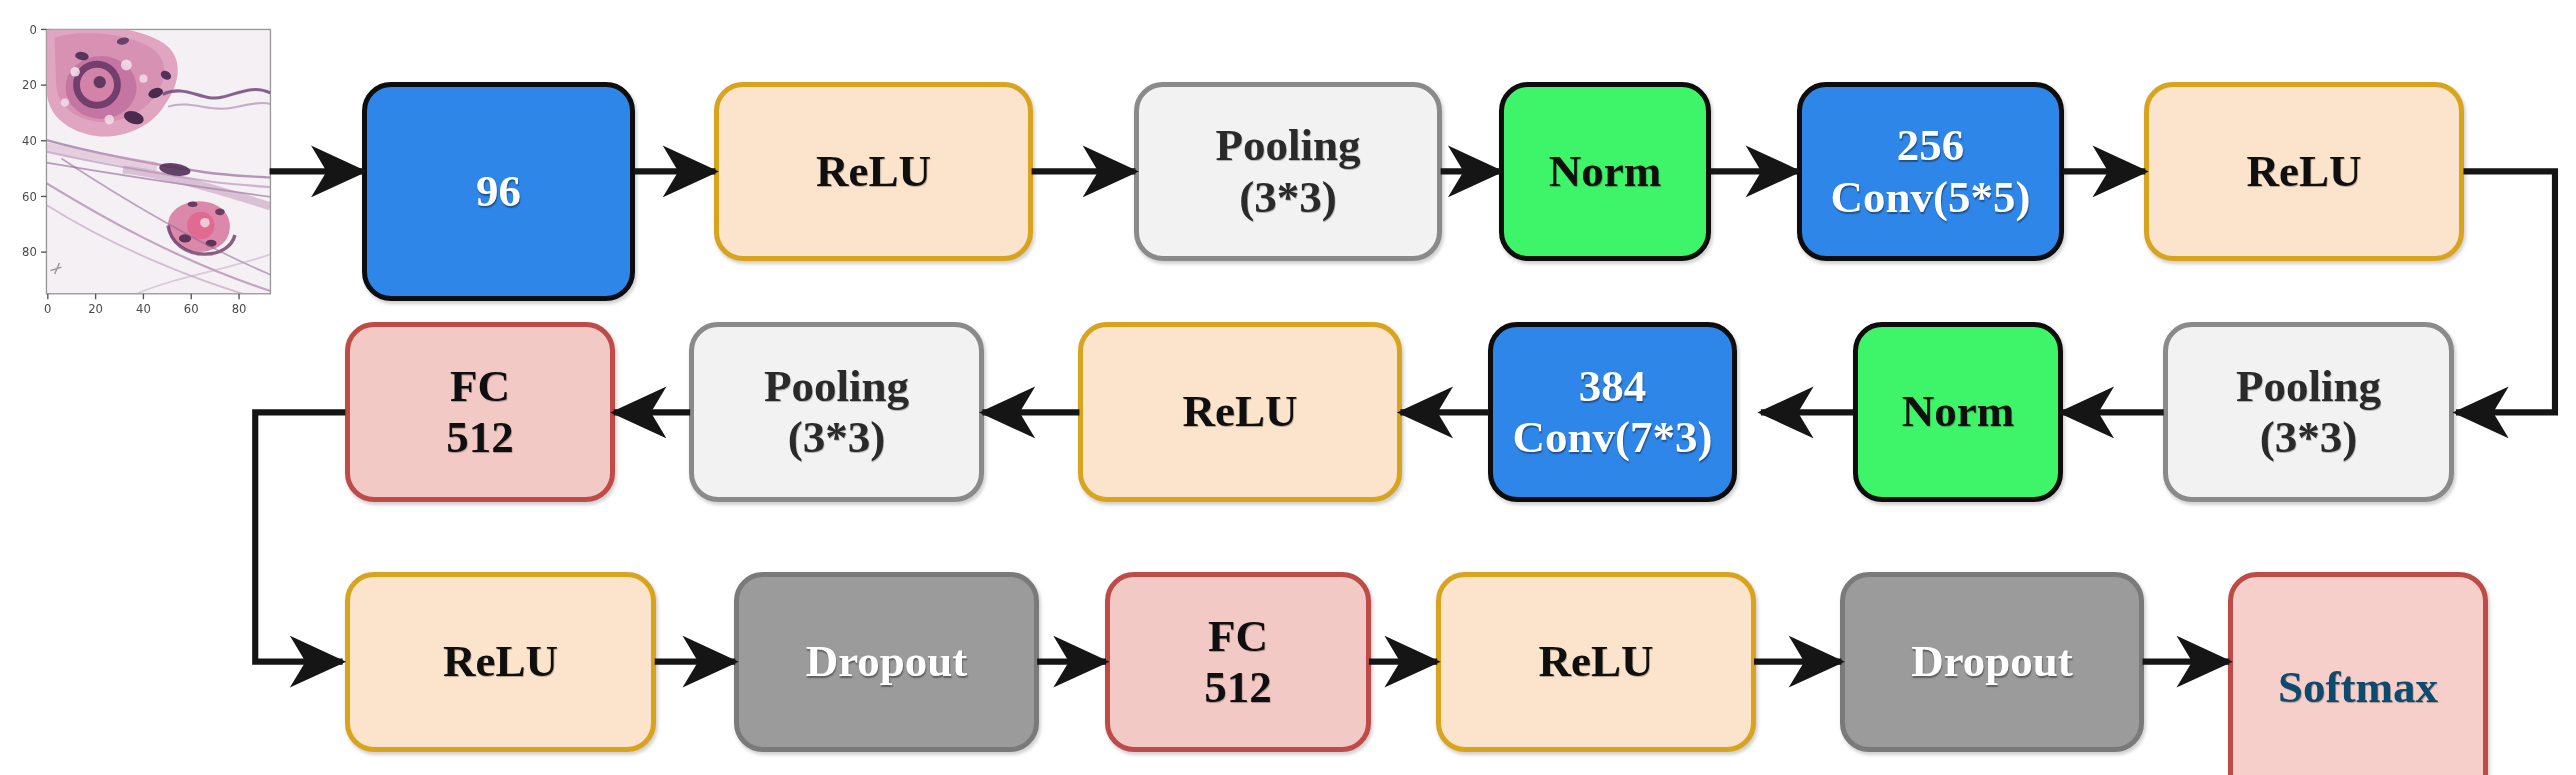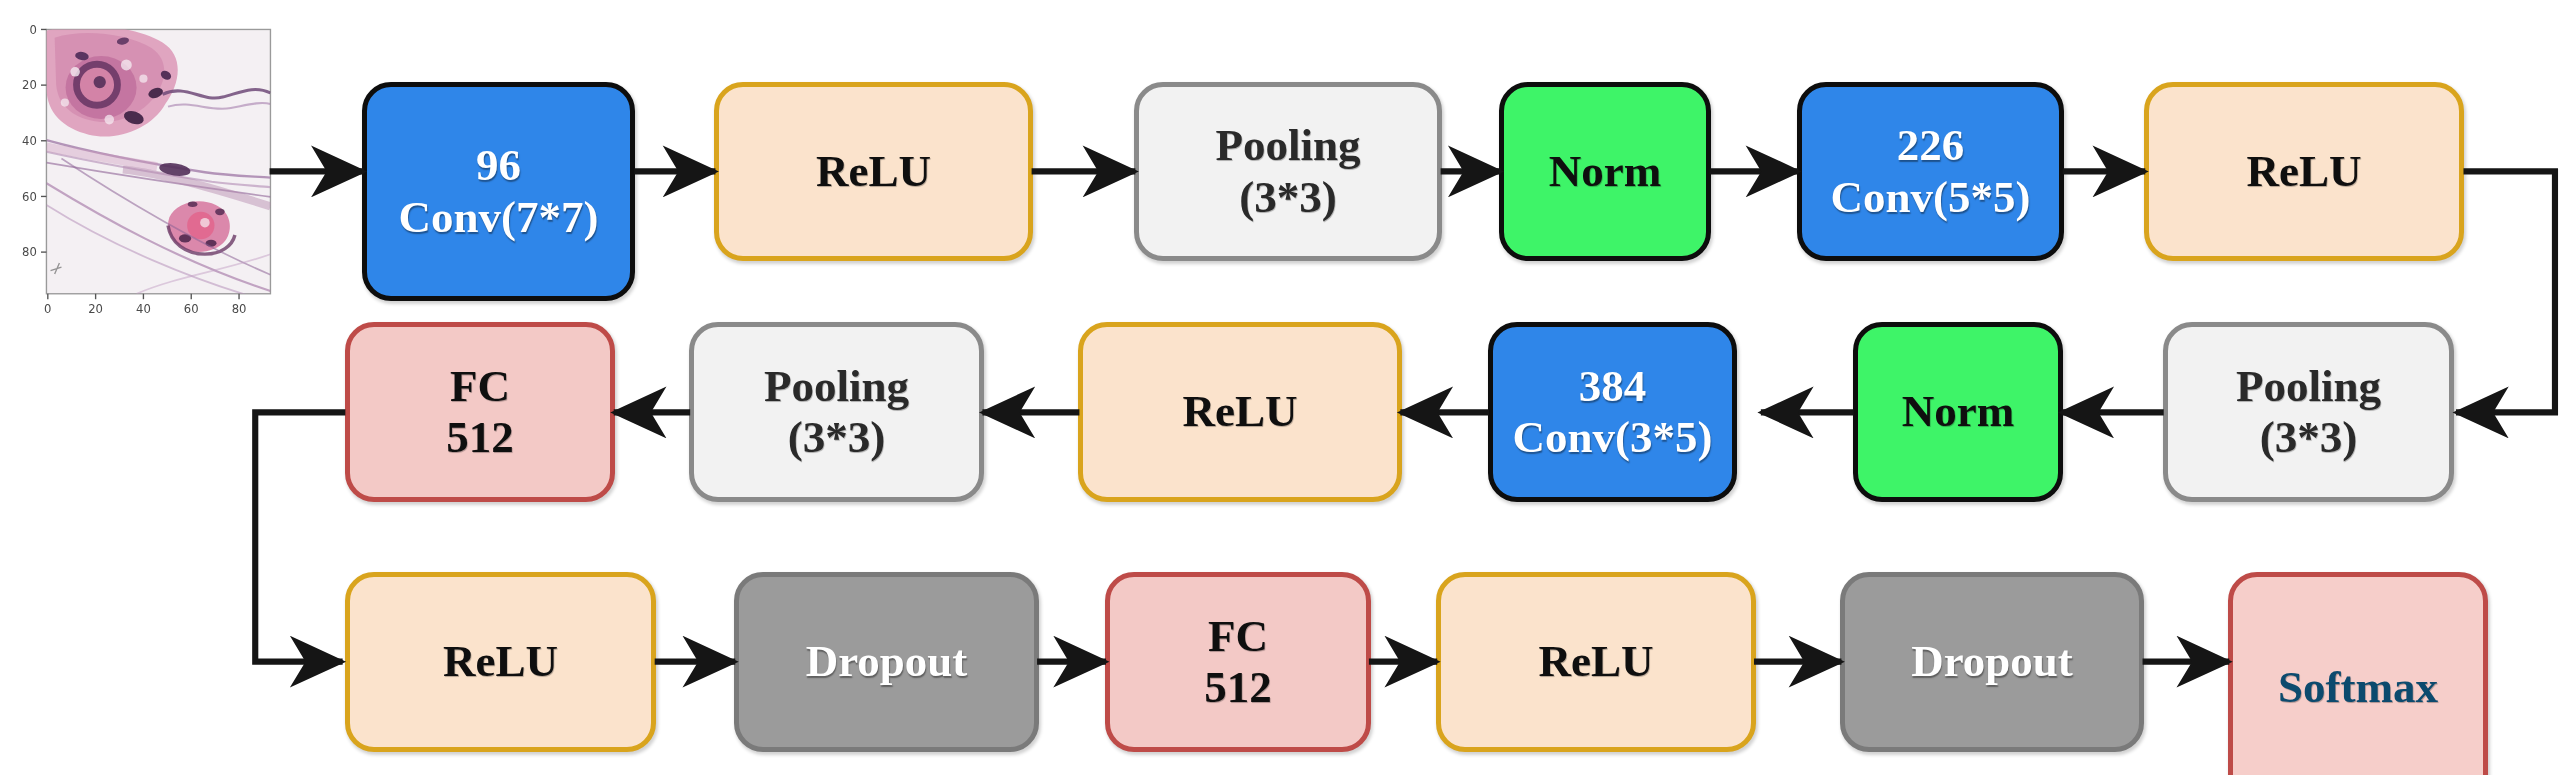--- a/index.html
+++ b/index.html
@@ -115,49 +115,48 @@
         <line x1="280" x2="280" y1="430" y2="438" stroke="#555" stroke-width="2"></line>
         <text x="280" y="458" text-anchor="middle" class="tick-label">60</text>
         <line x1="350" x2="350" y1="430" y2="438" stroke="#555" stroke-width="2"></line>
         <text x="350" y="458" text-anchor="middle" class="tick-label">80</text>
       </g>
   </svg>
 
   <div id="nodes">
       <div class="node light-text" style="left: 362px; top: 82px; width: 273px; height: 219px; background: rgb(47, 134, 233); border-color: rgb(13, 13, 13); color: rgb(255, 255, 255);">
         <span class="line">96</span>
-        <span class="line">Conv(7*7)</span>
       </div>
       <div class="node dark-text" style="left: 714px; top: 82px; width: 319px; height: 179px; background: rgb(251, 227, 204); border-color: rgb(217, 164, 29); color: rgb(15, 15, 15);">
         <span class="line">ReLU</span>
       </div>
       <div class="node dark-text" style="left: 1134px; top: 82px; width: 308px; height: 179px; background: rgb(242, 242, 242); border-color: rgb(138, 138, 138); color: rgb(42, 42, 42);">
         <span class="line">Pooling</span>
         <span class="line">(3*3)</span>
       </div>
       <div class="node dark-text" style="left: 1499px; top: 82px; width: 212px; height: 179px; background: rgb(62, 244, 104); border-color: rgb(13, 13, 13); color: rgb(15, 15, 15);">
         <span class="line">Norm</span>
       </div>
       <div class="node light-text" style="left: 1797px; top: 82px; width: 267px; height: 179px; background: rgb(47, 134, 233); border-color: rgb(13, 13, 13); color: rgb(255, 255, 255);">
-        <span class="line">226</span>
+        <span class="line">256</span>
         <span class="line">Conv(5*5)</span>
       </div>
       <div class="node dark-text" style="left: 2144px; top: 82px; width: 320px; height: 179px; background: rgb(251, 227, 204); border-color: rgb(217, 164, 29); color: rgb(15, 15, 15);">
         <span class="line">ReLU</span>
       </div>
       <div class="node dark-text" style="left: 2163px; top: 322px; width: 291px; height: 180px; background: rgb(242, 242, 242); border-color: rgb(138, 138, 138); color: rgb(42, 42, 42);">
         <span class="line">Pooling</span>
         <span class="line">(3*3)</span>
       </div>
       <div class="node dark-text" style="left: 1853px; top: 322px; width: 210px; height: 180px; background: rgb(62, 244, 104); border-color: rgb(13, 13, 13); color: rgb(15, 15, 15);">
         <span class="line">Norm</span>
       </div>
       <div class="node light-text" style="left: 1488px; top: 322px; width: 249px; height: 180px; background: rgb(47, 134, 233); border-color: rgb(13, 13, 13); color: rgb(255, 255, 255);">
         <span class="line">384</span>
-        <span class="line">Conv(3*5)</span>
+        <span class="line">Conv(7*3)</span>
       </div>
       <div class="node dark-text" style="left: 1078px; top: 322px; width: 324px; height: 180px; background: rgb(251, 227, 204); border-color: rgb(217, 164, 29); color: rgb(15, 15, 15);">
         <span class="line">ReLU</span>
       </div>
       <div class="node dark-text" style="left: 689px; top: 322px; width: 295px; height: 180px; background: rgb(242, 242, 242); border-color: rgb(138, 138, 138); color: rgb(42, 42, 42);">
         <span class="line">Pooling</span>
         <span class="line">(3*3)</span>
       </div>
       <div class="node dark-text" style="left: 345px; top: 322px; width: 270px; height: 180px; background: rgb(243, 201, 198); border-color: rgb(190, 75, 72); color: rgb(15, 15, 15);">
         <span class="line">FC</span>

